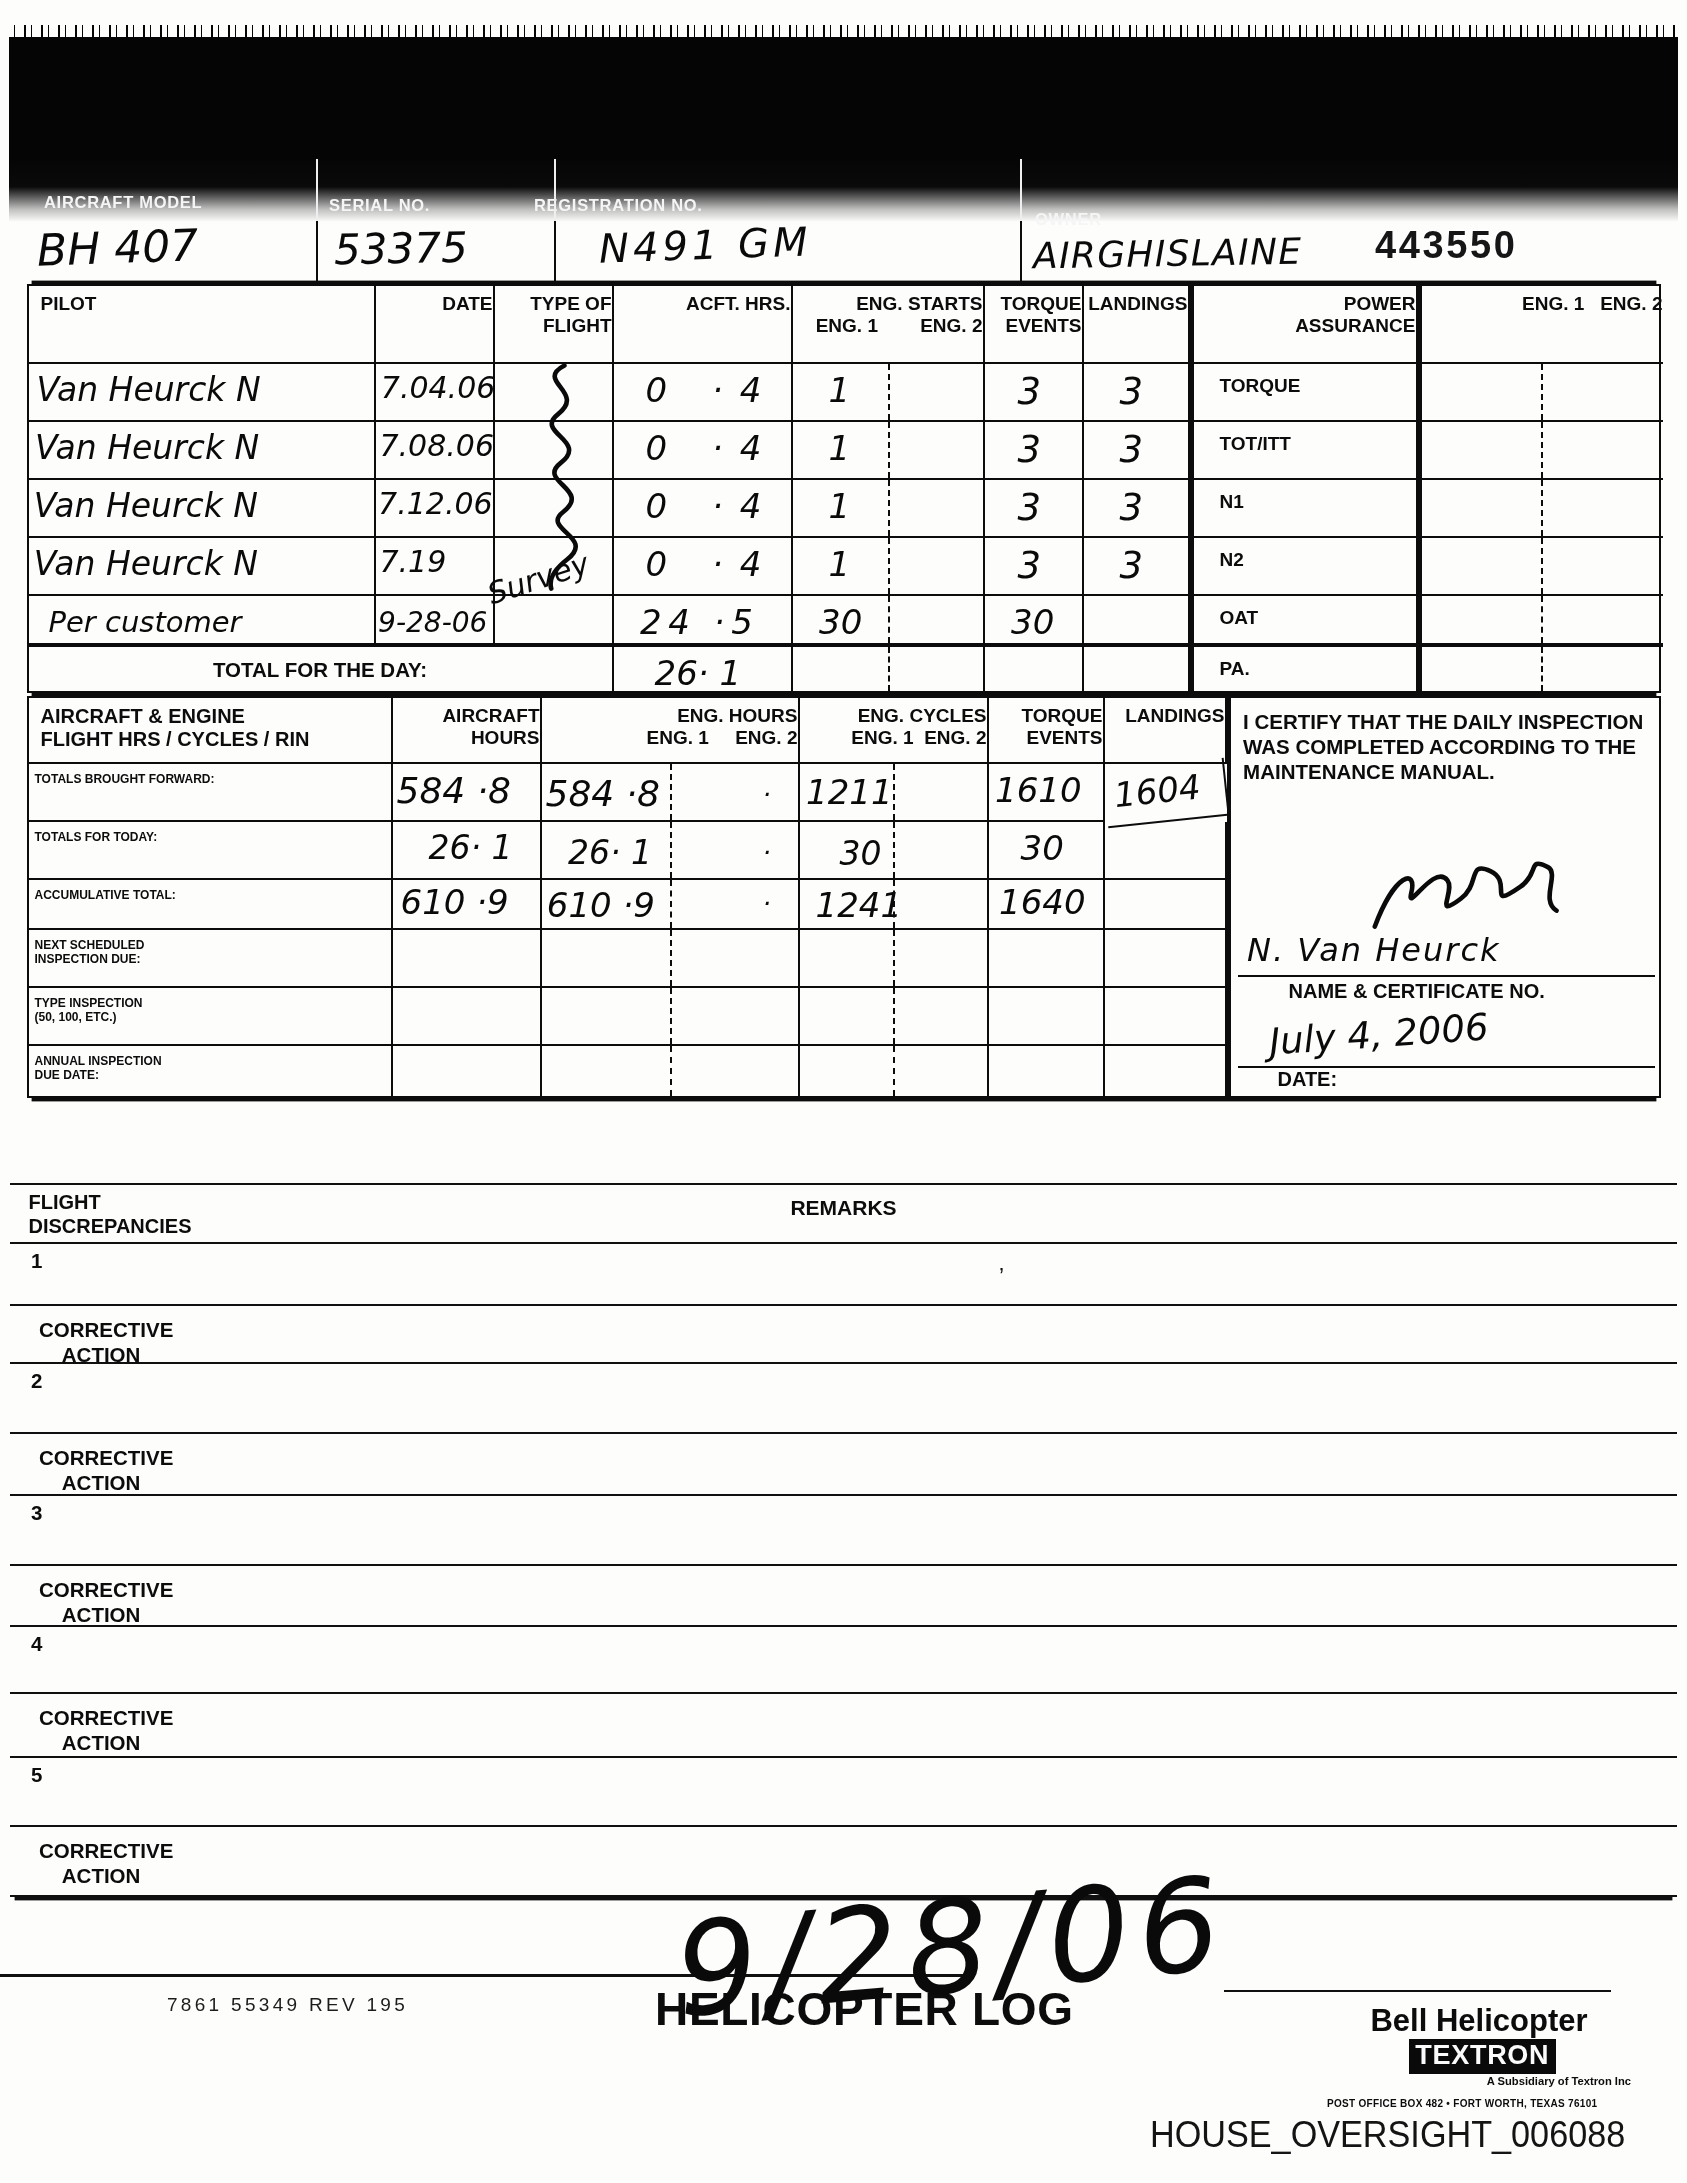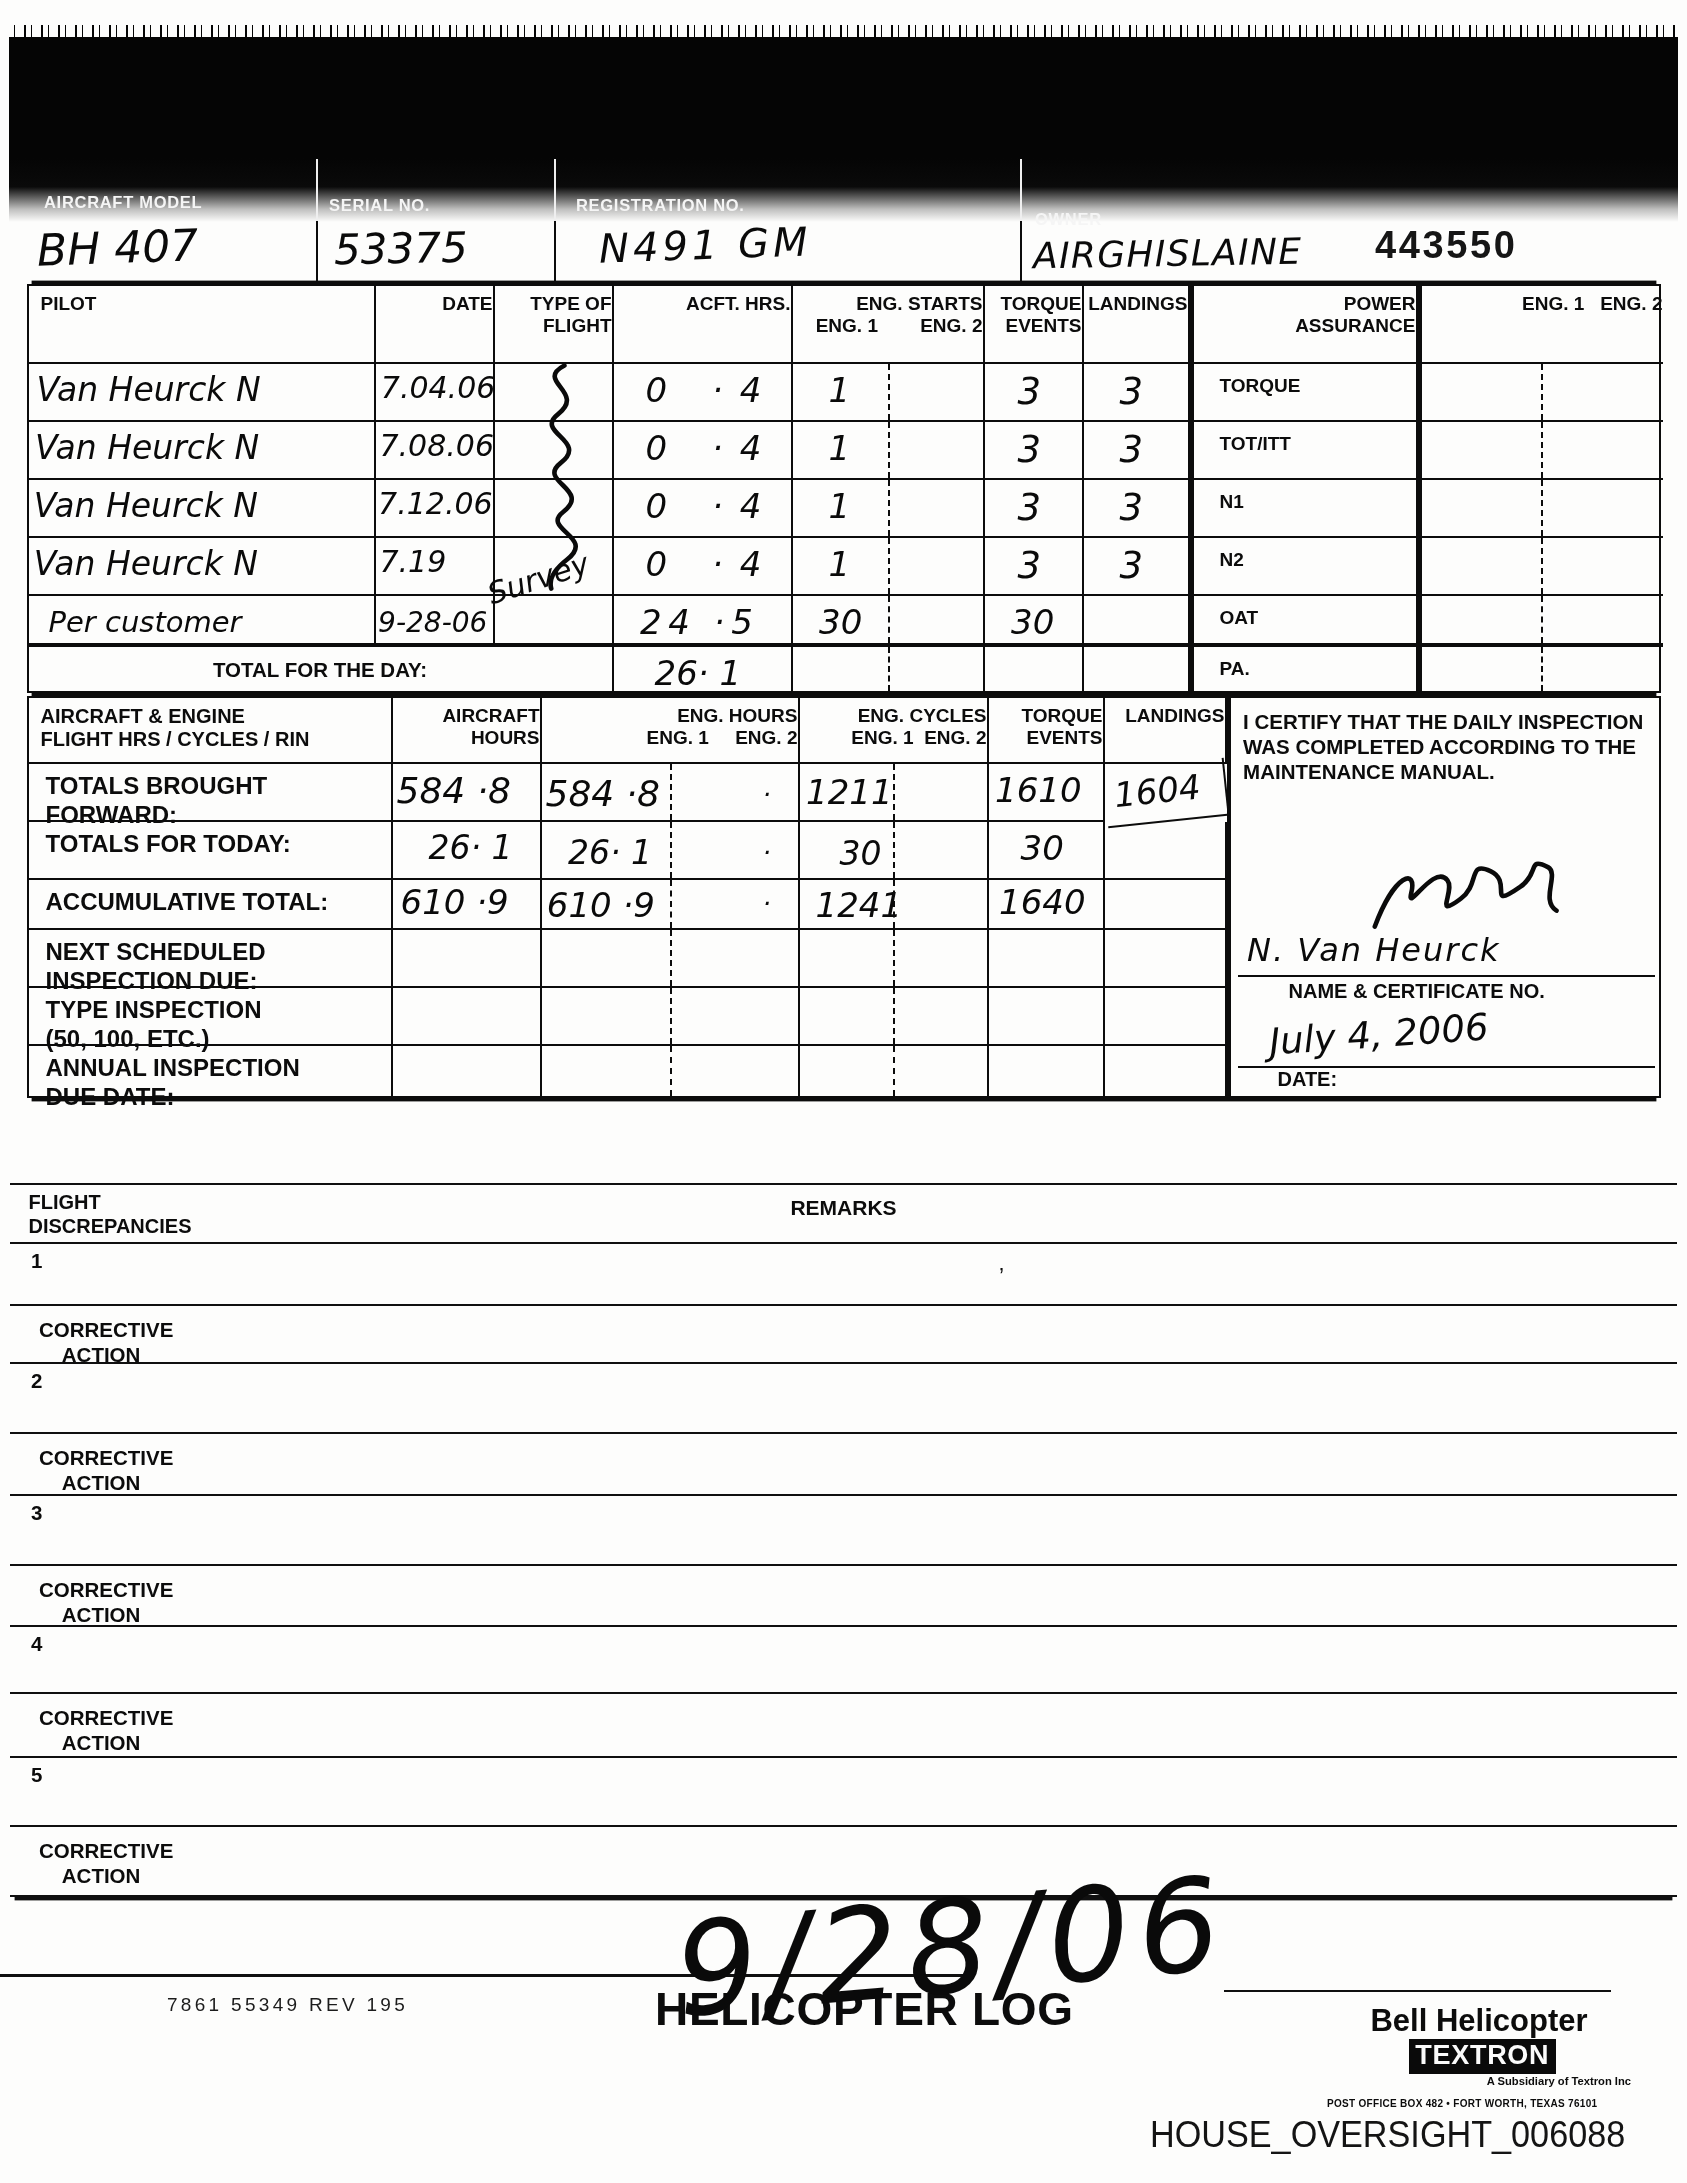--- a/index.html
+++ b/index.html
@@ -34,21 +34,21 @@
   .cellv{font-size:34px;line-height:1;padding-top:9.3px;}
   .tt{border-top:2px solid #0c0c0c;}
   .ttable{left:26.5px;top:696px;width:1634px;display:grid;
     grid-template-columns:364px 149px 258px 189px 116px 122px 437px;
     grid-template-rows:66px 58px 58px 50px 58px 58px 50px;
     border:2.6px solid #0c0c0c;
     box-shadow:0 -8px 0 -4.6px #0c0c0c,0 8px 0 -4.6px #0c0c0c;}
   .ttable>div{border-right:2px solid #0c0c0c;border-bottom:2px solid #0c0c0c;position:relative;box-sizing:border-box;}
   .ttable>div.nr{border-right:none;}
   .ttable>div.nb{border-bottom:none;}
-  .rowlab{font-weight:bold;font-size:24px;line-height:1.2;padding:8px 0 0 17px;white-space:pre-wrap;}
+  .rowlab{font-weight:bold;font-size:12px;line-height:1.2;padding:8px 0 0 6px;white-space:pre-wrap;}
   .certcell{grid-column:7;grid-row:1/8;}
   .certtext{font-weight:bold;font-size:20.5px;line-height:1.22;padding:10.6px 6.6px 0 14.6px;}
   .hline{position:absolute;height:2px;background:#0c0c0c;}
   
   .dtable{left:10px;top:1183px;width:1667px;}
   .drow{position:relative;box-sizing:border-box;border-bottom:2px solid #101010;}
   .drow.hdr{border-top:2.6px solid #101010;border-bottom:2.6px solid #101010;}
   .drow.ca{border-bottom:2.6px solid #101010;}
   .dnum{font-weight:bold;font-size:20.5px;padding:5.3px 0 0 21px;}
   .dca{font-weight:bold;font-size:20.5px;line-height:1.2;padding:12px 0 0 29px;white-space:pre-wrap;}
@@ -63,21 +63,21 @@
 </head>
 <body>
 
 <div class="page">
 
   <div class="abs smudge"></div>
   <div class="abs bandgrad"></div>
 
   <div class="abs hfield" style="left:44px;top:193px;">AIRCRAFT MODEL</div>
   <div class="abs hfield" style="left:329px;top:196px;">SERIAL NO.</div>
-  <div class="abs hfield" style="left:576px;top:196px;">REGISTRATION NO.</div>
+  <div class="abs hfield" style="left:534px;top:196px;">REGISTRATION NO.</div>
   <div class="abs hfield" style="left:1035px;top:210px;">OWNER</div>
 
   <div class="abs hsepw" style="left:316px;top:159px;height:62px;"></div>
   <div class="abs hsepw" style="left:554px;top:159px;height:62px;"></div>
   <div class="abs hsepw" style="left:1020px;top:159px;height:62px;"></div>
   <div class="abs hsep" style="left:316px;top:218px;height:65px;"></div>
   <div class="abs hsep" style="left:554px;top:218px;height:65px;"></div>
   <div class="abs hsep" style="left:1020px;top:218px;height:65px;"></div>
 
   <div class="abs hw" style="left:37px;top:222px;font-size:44px;transform:rotate(-2deg);">BH 407</div>

